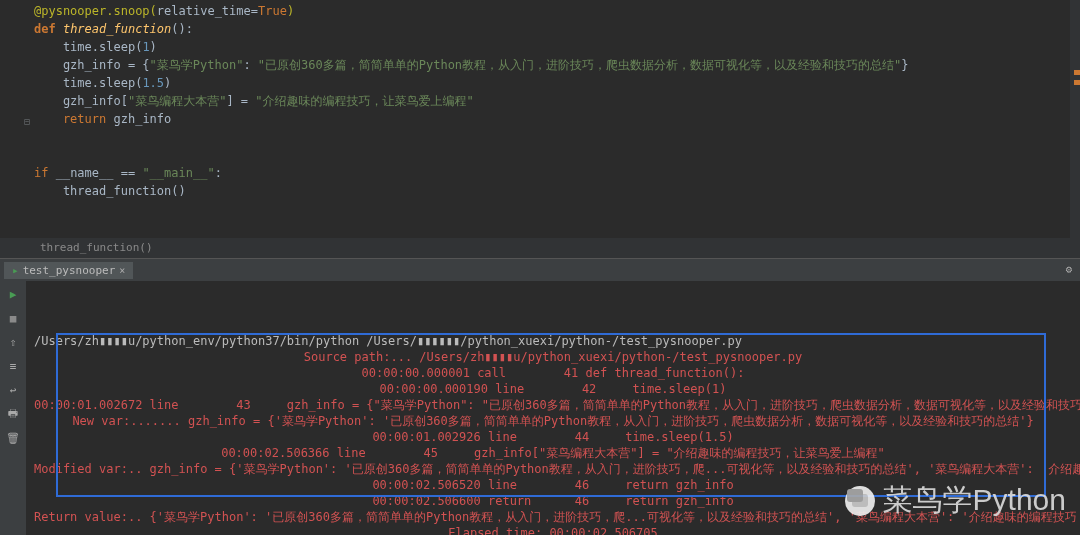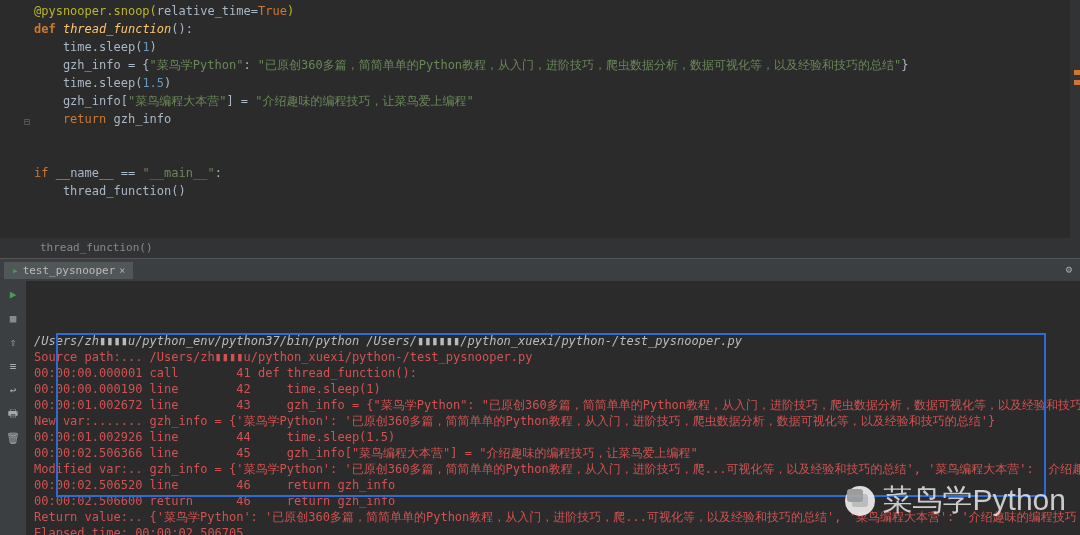--- a/index.html
+++ b/index.html
@@ -115,22 +115,22 @@
   }
   .tool-btn.green { color:#499c54;}
   .out {
     flex: 1;
     padding: 4px 8px;
     line-height: 16px;
     white-space: pre;
     overflow: hidden;
     position: relative;
   }
-  .out .path { color: #bbbbbb; font-style: italic; }
-  .out .red  { color: #d25252; }
+  .out .path { color: #bbbbbb; }
+  .out .red  { color: #d25252; text-align: center; }
   .out .box {
     position: absolute;
     border: 2px solid #2f6bd6;
     left: 30px;
     top: 52px;
     width: 990px;
     height: 164px;
     pointer-events: none;
   }
   .watermark {

